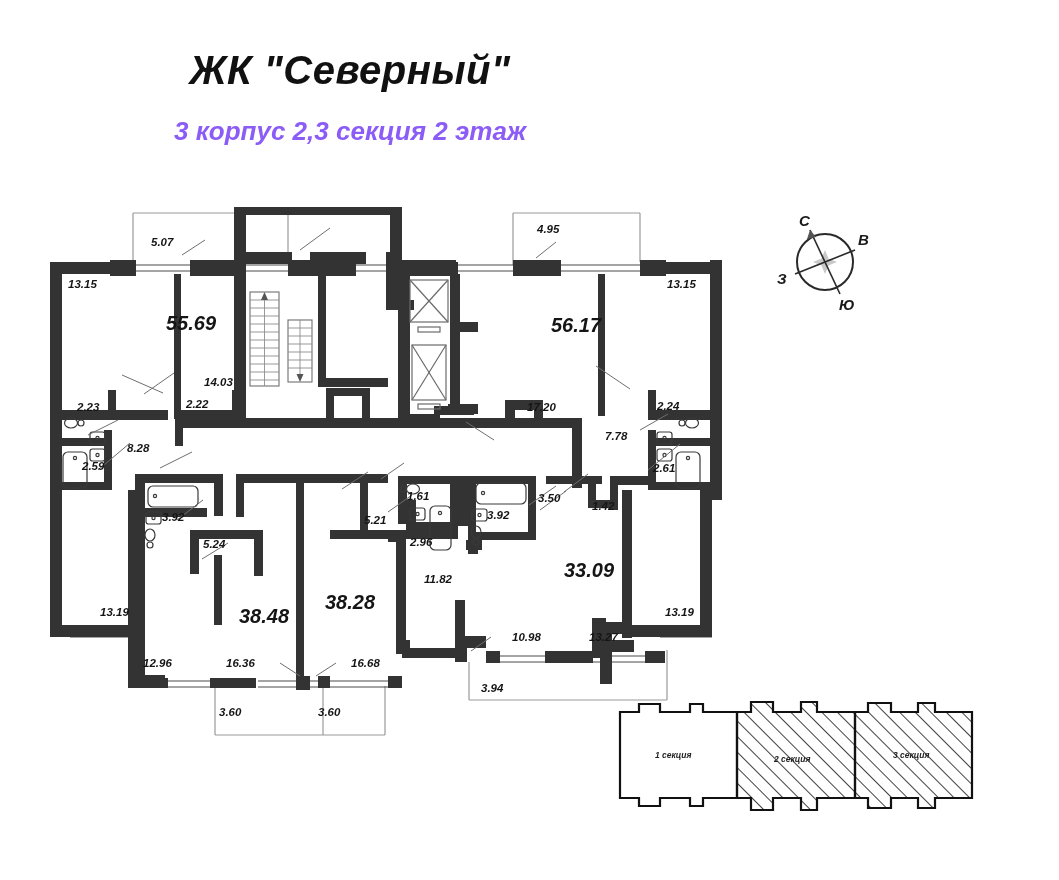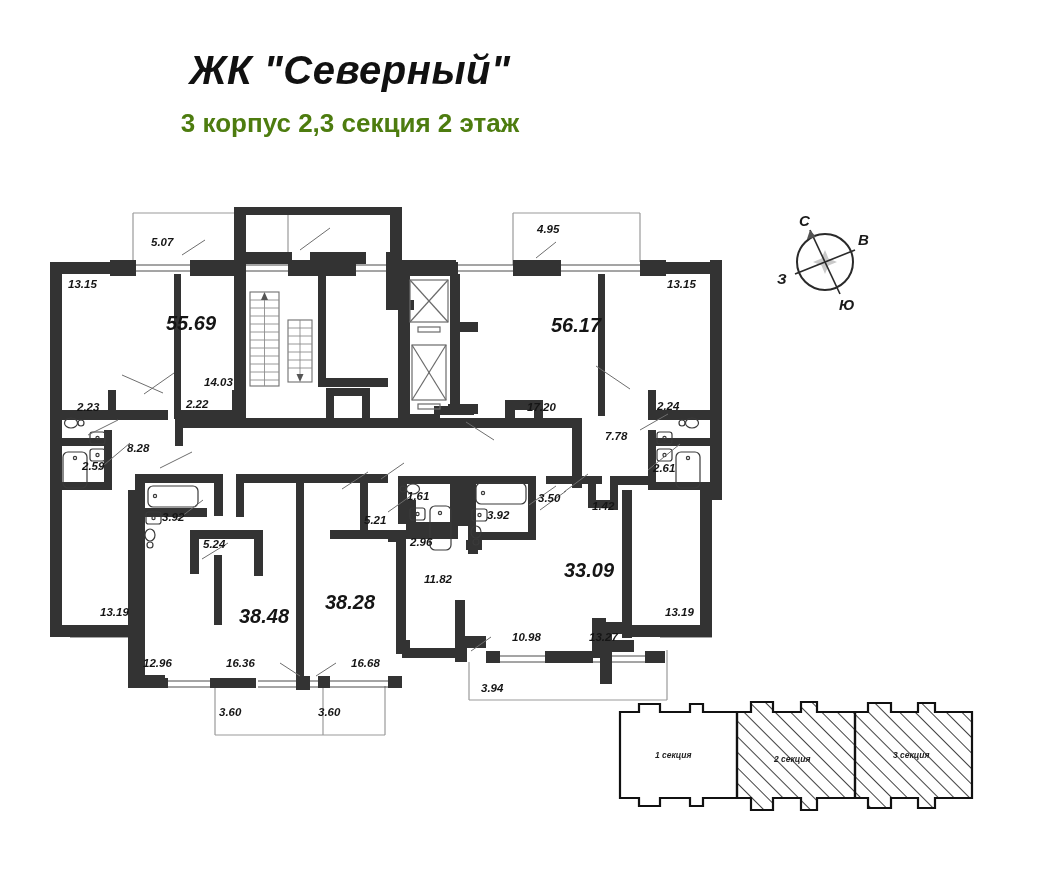--- a/index.html
+++ b/index.html
@@ -12,22 +12,22 @@
   #root{position:absolute;inset:0;}
 
   .title-block{
     position:absolute;left:0;top:48px;width:700px;text-align:center;
   }
   .title-main{
     font-size:40px;font-style:italic;font-weight:700;letter-spacing:0.5px;
     line-height:1.12;color:#111;
   }
   .title-sub{
-    font-size:26px;font-weight:700;margin-top:16px;
-    line-height:1.15;color:#4d7c0f;
+    font-size:26px;font-style:italic;font-weight:700;margin-top:24px;
+    line-height:1.15;color:#8b5cf6;
   }
 
   svg.plan{position:absolute;left:0;top:0;width:1059px;height:880px;}
 
   .wall{fill:#333333;}
   .balcony-line{fill:none;stroke:#9a9a9a;stroke-width:1.2;}
   .winline{fill:none;stroke:#4a4a4a;stroke-width:1;}
   .fixture{fill:none;stroke:#3a3a3a;stroke-width:1.2;}
   .stair{fill:none;stroke:#8d8d8d;stroke-width:0.9;}
   .stairbox{fill:none;stroke:#6f6f6f;stroke-width:1.1;}

